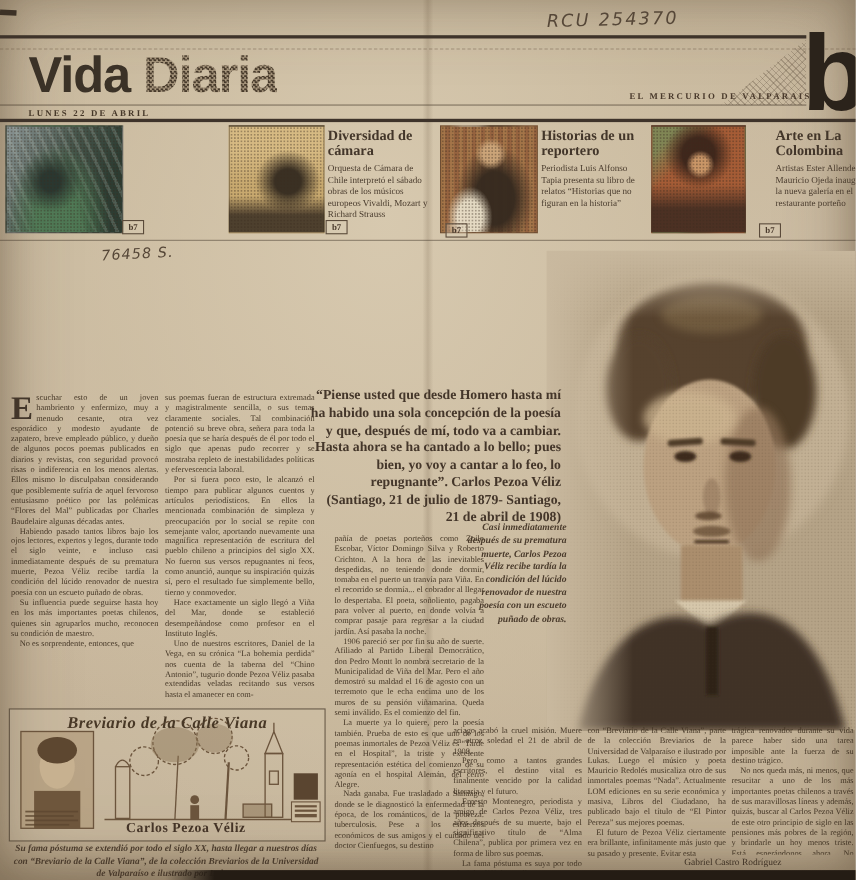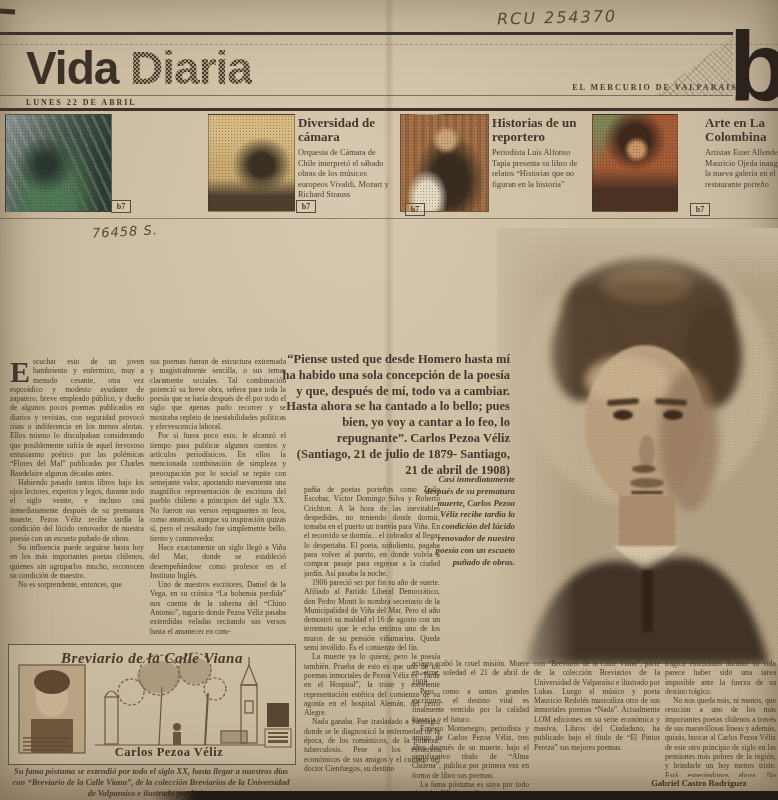--- a/index.html
+++ b/index.html
@@ -77,21 +77,21 @@
   .col{font-size:7.6px;line-height:9.3px;text-align:justify;color:rgba(62,48,33,.95);overflow:hidden;}
   .col p{margin:0;text-indent:8px;}
   .col p.first{text-indent:0;}
   .dropcap{float:left;font-size:30px;line-height:25px;font-weight:bold;padding:2px 3px 0 0;color:#43362a;}
   .c1{left:10px;top:357px;width:134px;height:286px;}
   .c2{left:150px;top:357px;width:136px;height:291px;}
   .c3{left:292px;top:485px;width:136px;height:309px;margin-left:12px;}
   .c4{left:412px;top:659px;width:117px;height:136px;}
   .c5{left:534px;top:659px;width:126px;height:136px;}
   .c6{left:665px;top:659px;width:111px;height:118px;}
-  .byline{left:642px;top:778px;width:114px;text-align:center;font-size:8.6px;font-weight:bold;color:#3e3124;border-bottom:none;}
+  .byline{left:622px;top:778px;width:114px;text-align:left;font-size:8.6px;font-weight:normal;color:#3e3124;border-bottom:none;}
   
   .brev-box{left:8px;top:644px;width:286px;height:119px;border:1px solid rgba(70,56,42,.75);background:rgba(214,202,178,.25);}
   .brev-title{position:absolute;left:0;top:5px;width:100%;text-align:center;font-size:15px;font-weight:bold;font-style:italic;color:#483826;letter-spacing:.5px;}
   .brev-caption{position:absolute;left:80px;bottom:4px;width:160px;text-align:center;font-size:12.5px;font-weight:bold;color:#443427;letter-spacing:.5px;}
   .brev-sub{left:10px;top:766px;width:282px;text-align:center;font-size:8.5px;line-height:10.8px;font-style:italic;font-weight:bold;color:#4a3b2c;}
   
   .bottom-bar{left:150px;top:791px;width:628px;height:9px;background:linear-gradient(90deg, rgba(36,28,20,0), #241c14 45px);}
 </style>
 </head>
 <body>
@@ -209,23 +209,24 @@
     <p>Nada ganaba. Fue trasladado a Santiago, donde se le diagnosticó la enfermedad de la época, de los románticos, de la pobreza: tuberculosis. Pese a los esfuerzos económicos de sus amigos y el cuidado del doctor Cienfuegos, su destino</p>
   </div>
   <div class="abs col c4">
     <p class="first">aciago acabó la cruel misión. Muere en atroz soledad el 21 de abril de 1908.</p>
     <p>Pero como a tantos grandes escritores, el destino vital es finalmente vencido por la calidad literaria y el futuro.</p>
     <p>Ernesto Montenegro, periodista y amigo de Carlos Pezoa Véliz, tres años después de su muerte, bajo el significativo título de “Alma Chilena”, publica por primera vez en forma de libro sus poemas.</p>
     <p>La fama póstuma es suya por todo el siglo XX hasta llegar a nuestros días</p>
   </div>
   <div class="abs col c5">
     <p class="first">con “Breviario de la Calle Viana”, parte de la colección Breviarios de la Universidad de Valparaíso e ilustrado por Lukas. Luego el músico y poeta Mauricio Redolés musicaliza otro de sus inmortales poemas “Nada”. Actualmente LOM ediciones en su serie económica y masiva, Libros del Ciudadano, ha publicado bajo el título de “El Pintor Pereza” sus mejores poemas.</p>
+    <p>El futuro de Pezoa Véliz ciertamente era brillante, infinitamente más justo que su pasado y presente. Evitar esta</p>
   </div>
   <div class="abs col c6">
-    <p class="first">trágica extendidas durante su vida parece haber sido una tarea imposible ante la fuerza de su destino trágico.</p>
+    <p class="first">trágica renovador durante su vida parece haber sido una tarea imposible ante la fuerza de su destino trágico.</p>
     <p>No nos queda más, ni menos, que resucitar a uno de los más importantes poetas chilenos a través de sus maravillosas líneas y además, quizás, buscar al Carlos Pezoa Véliz de este otro principio de siglo en las pensiones más pobres de la región, y brindarle un hoy menos triste. Está esperándonos ahora. No mañana.</p>
   </div>
   <div class="abs byline">Gabriel Castro Rodríguez</div>
 
   <div class="abs brev-box">
     <svg width="284" height="117" viewBox="0 0 284 117" style="position:absolute;left:0;top:0;">
       <g stroke="#6b543c" fill="none" stroke-width="1.2">
         <rect x="10" y="20" width="66" height="88" fill="#a78b68" fill-opacity="0.45"></rect>
         <line x1="86" y1="100" x2="262" y2="100"></line>
         <circle cx="150" cy="30" r="20" stroke-dasharray="3 2"></circle>

